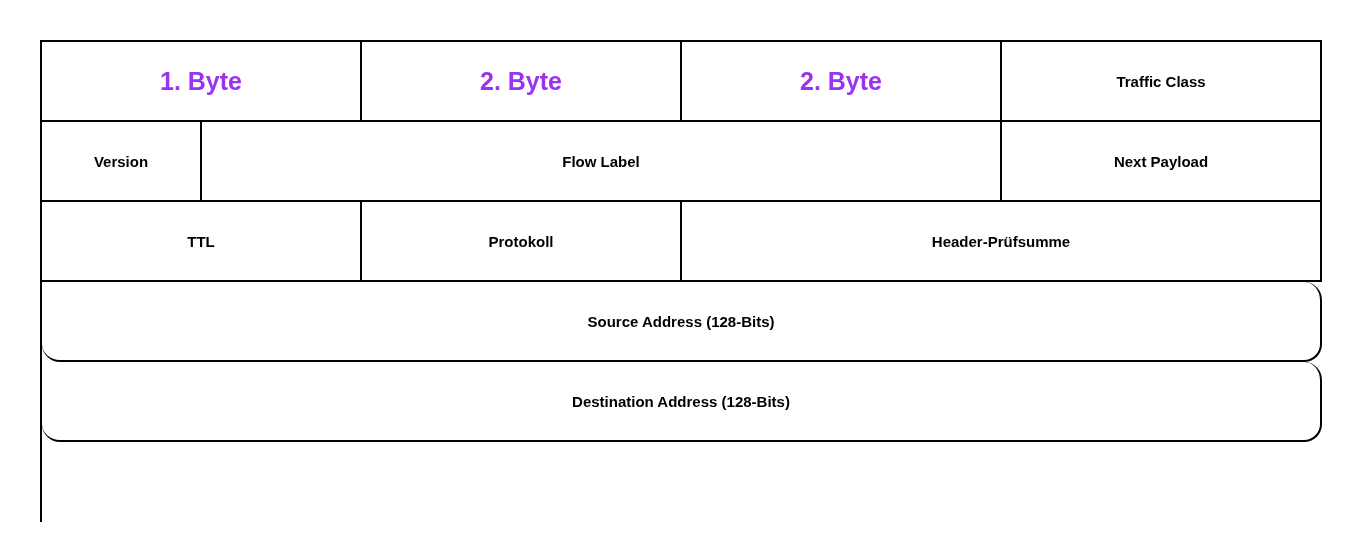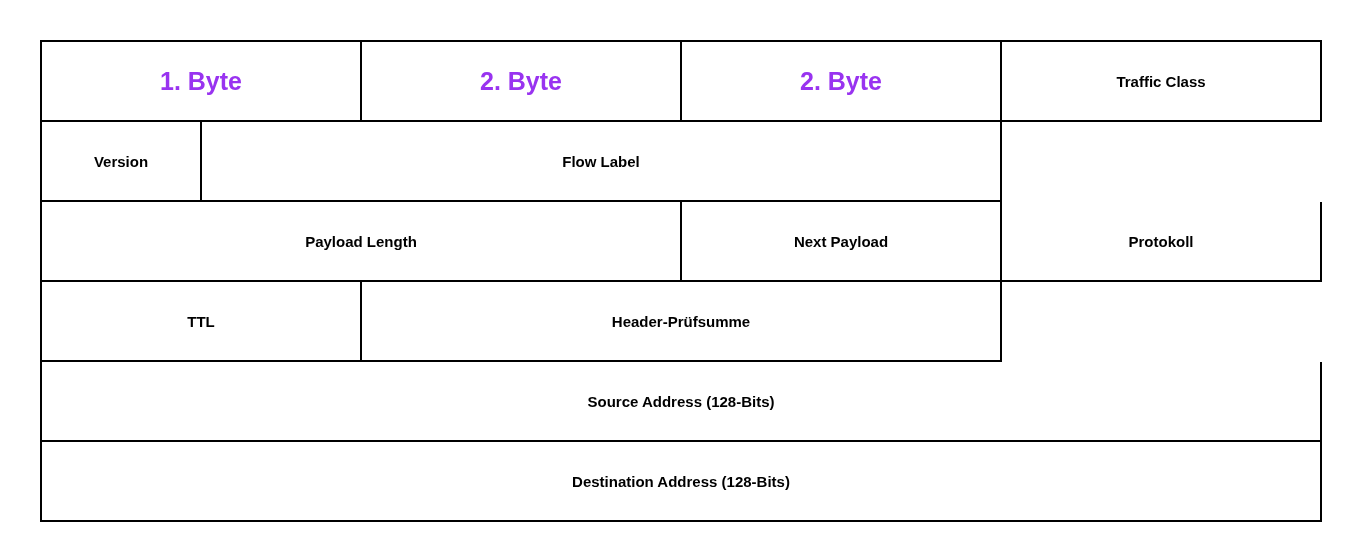--- a/index.html
+++ b/index.html
@@ -38,39 +38,38 @@
     background: #ffffff;
   }
   .byte-cell {
     font-size: 25px;
     color: #9933F0;
   }
   .s4  { grid-column: span 4; }
   .s8  { grid-column: span 8; }
   .s16 { grid-column: span 16; }
   .s20 { grid-column: span 20; }
-  .s32 { grid-column: span 32; }
+  .s32 { grid-column: span 32; border-radius: 18px; }
 </style>
 </head>
 <body>
 
 <div class="diagram">
 
   <div class="cell byte-cell s8">1. Byte</div>
   <div class="cell byte-cell s8">2. Byte</div>
   <div class="cell byte-cell s8">2. Byte</div>
 
   <div class="cell s8">Traffic Class</div>
   <div class="cell s4">Version</div>
   <div class="cell s20">Flow Label</div>
 
-  <div class="cell s16">Payload Length</div>
   <div class="cell s8">Next Payload</div>
 
+  <div class="cell s8">TTL</div>
   <div class="cell s8">Protokoll</div>
-  <div class="cell s8">TTL</div>
   <div class="cell s16">Header-Prüfsumme</div>
 
   <div class="cell s32">Source Address (128-Bits)</div>
 
   <div class="cell s32">Destination Address (128-Bits)</div>
 
 </div>
 
 </body></html>

